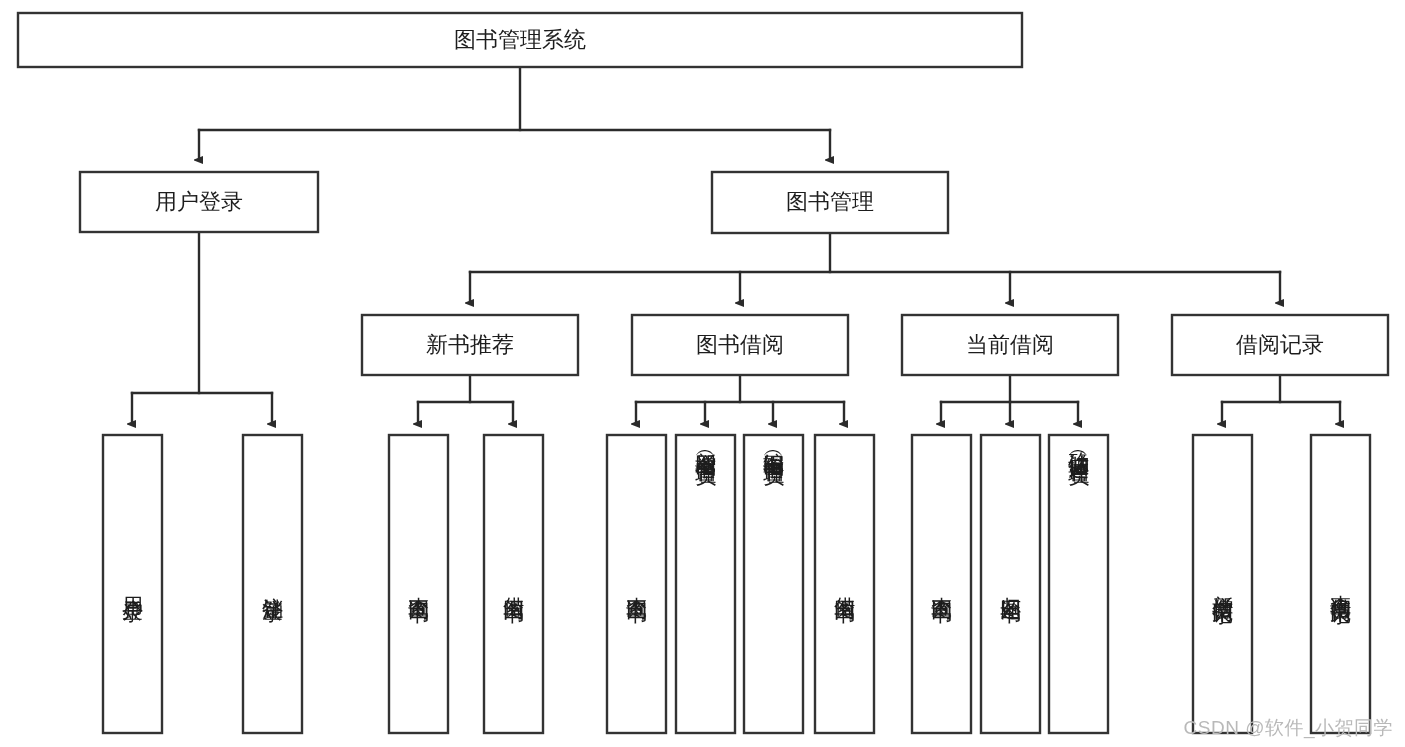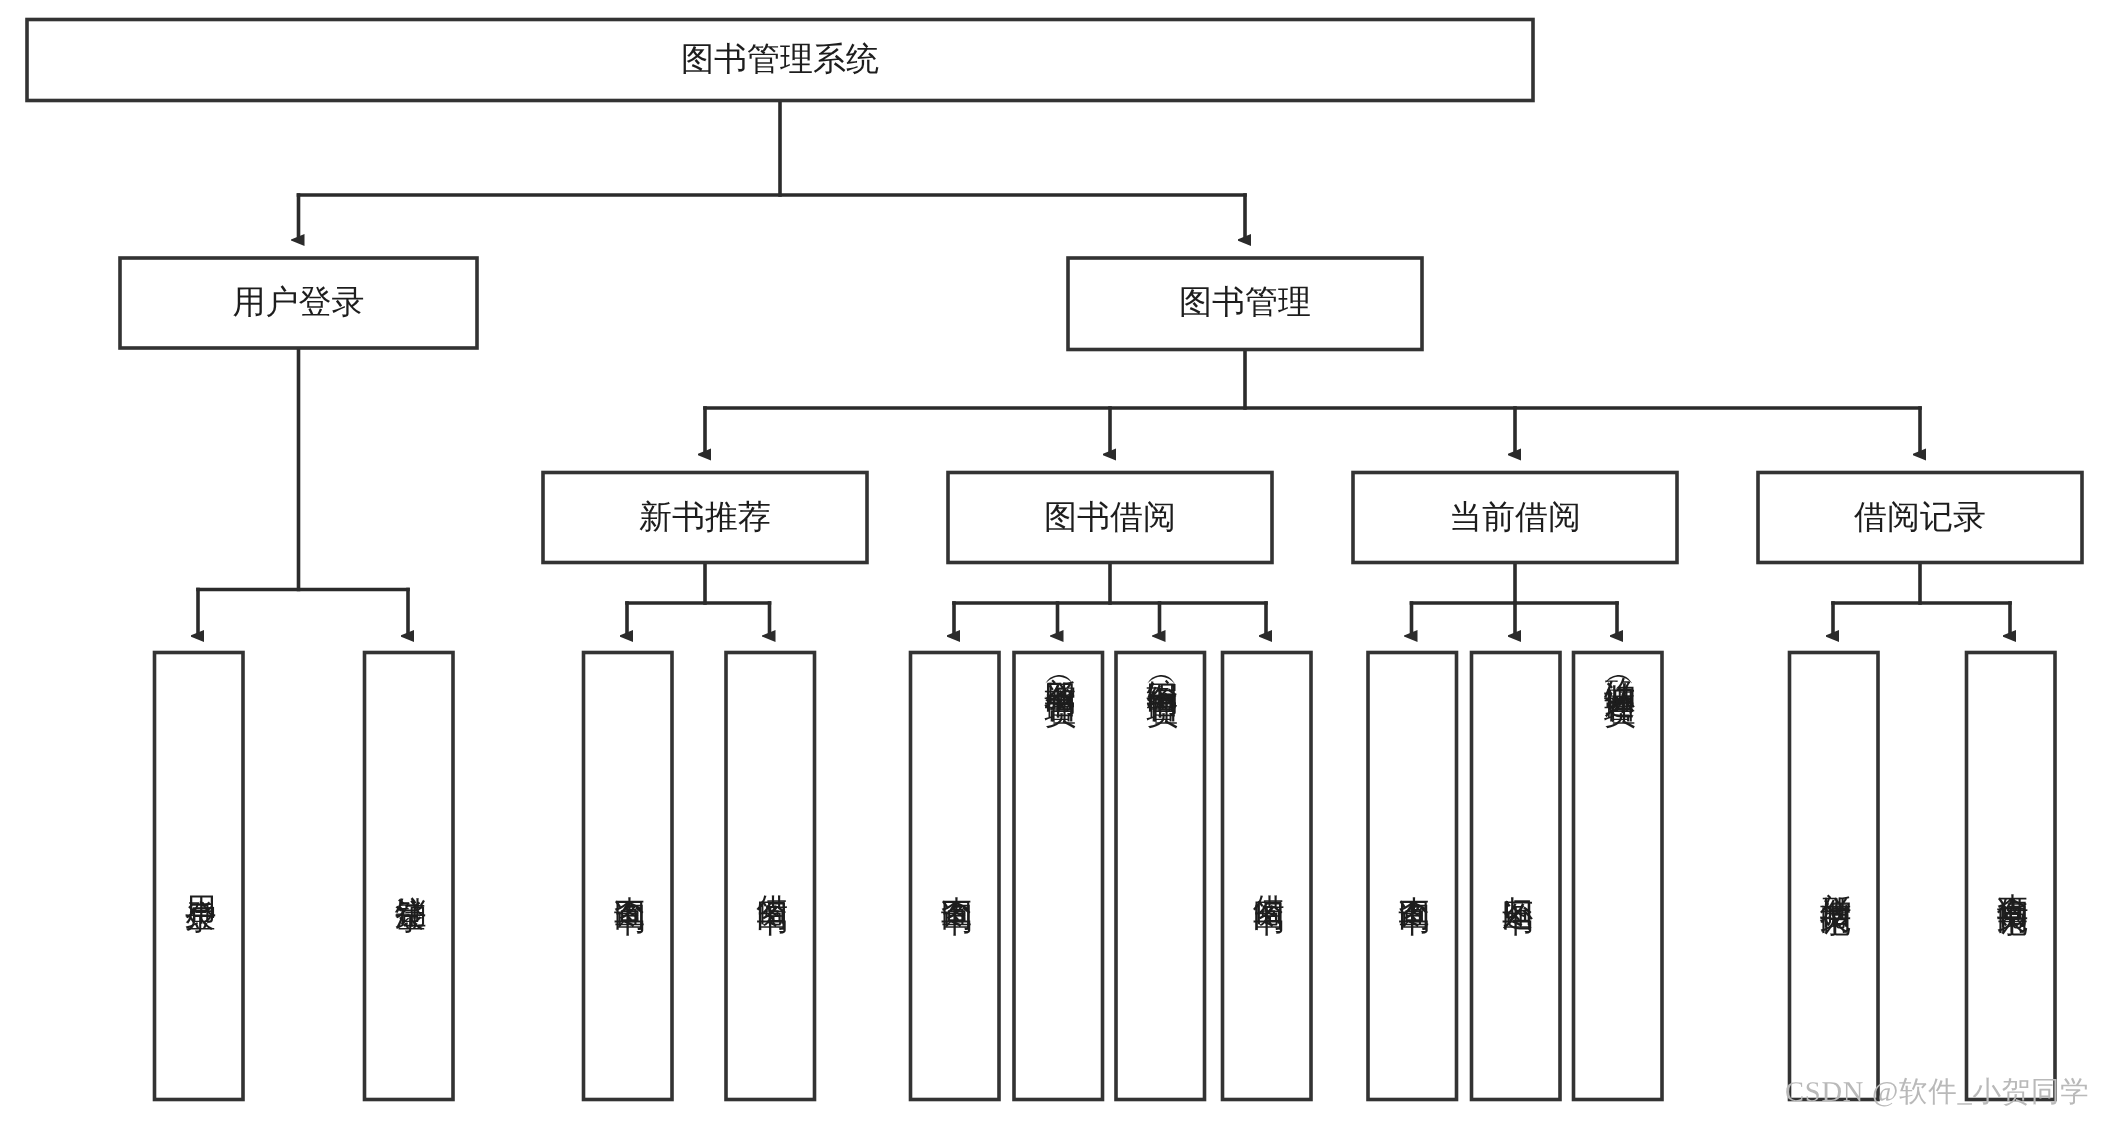--- a/index.html
+++ b/index.html
@@ -58,21 +58,21 @@
     font-size: 21px;
     line-height: 1.08;
     color: #1d1d1d;
     letter-spacing: 2px;
     white-space: nowrap;
   }
   .watermark {
     position: absolute;
     right: 12px;
     bottom: 6px;
-    font-family: Liberation Serif, serif;
+    font-family: Liberation Sans, sans-serif;
     font-size: 19px;
     color: #b9b9b9;
     white-space: nowrap;
     letter-spacing: 0.5px;
   }
 </style>
 </head>
 <body>
 
 <div id="diagram-root">

